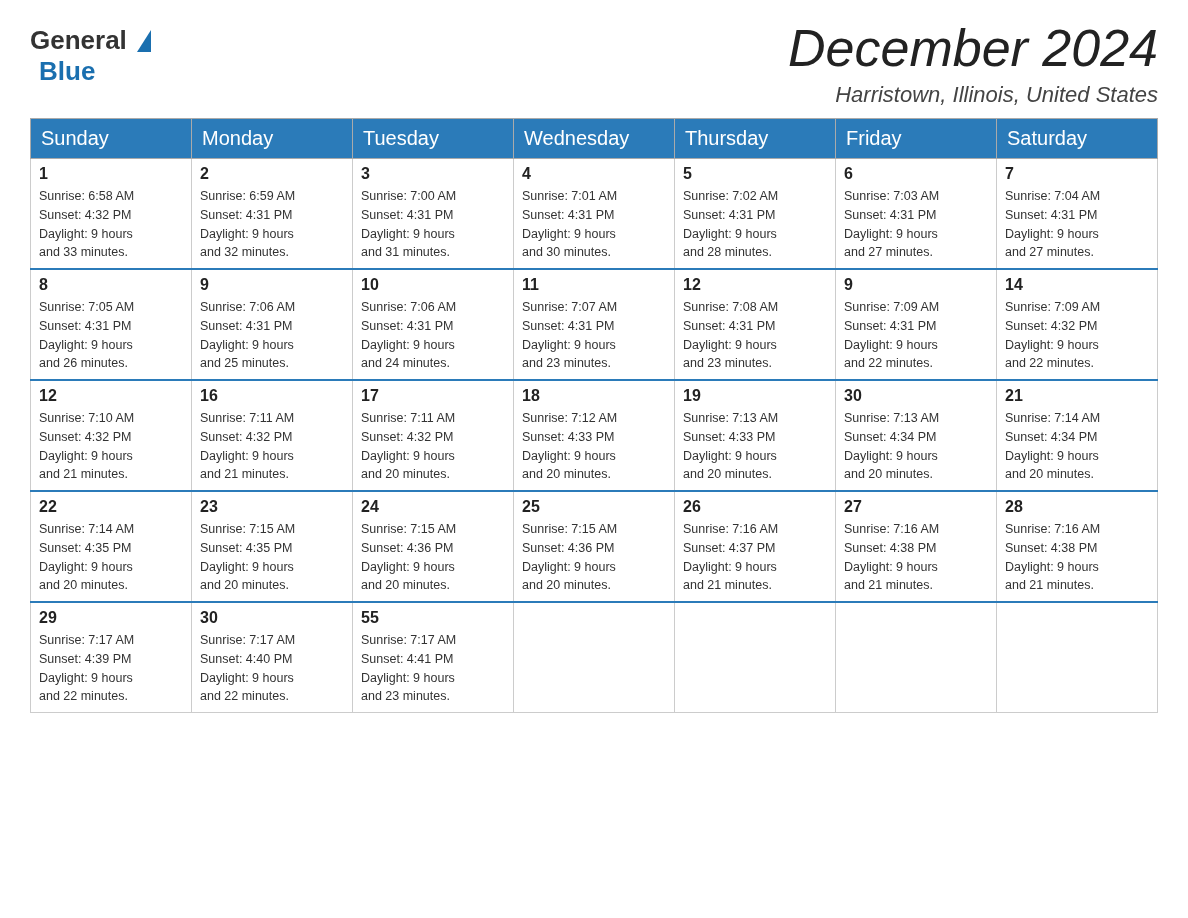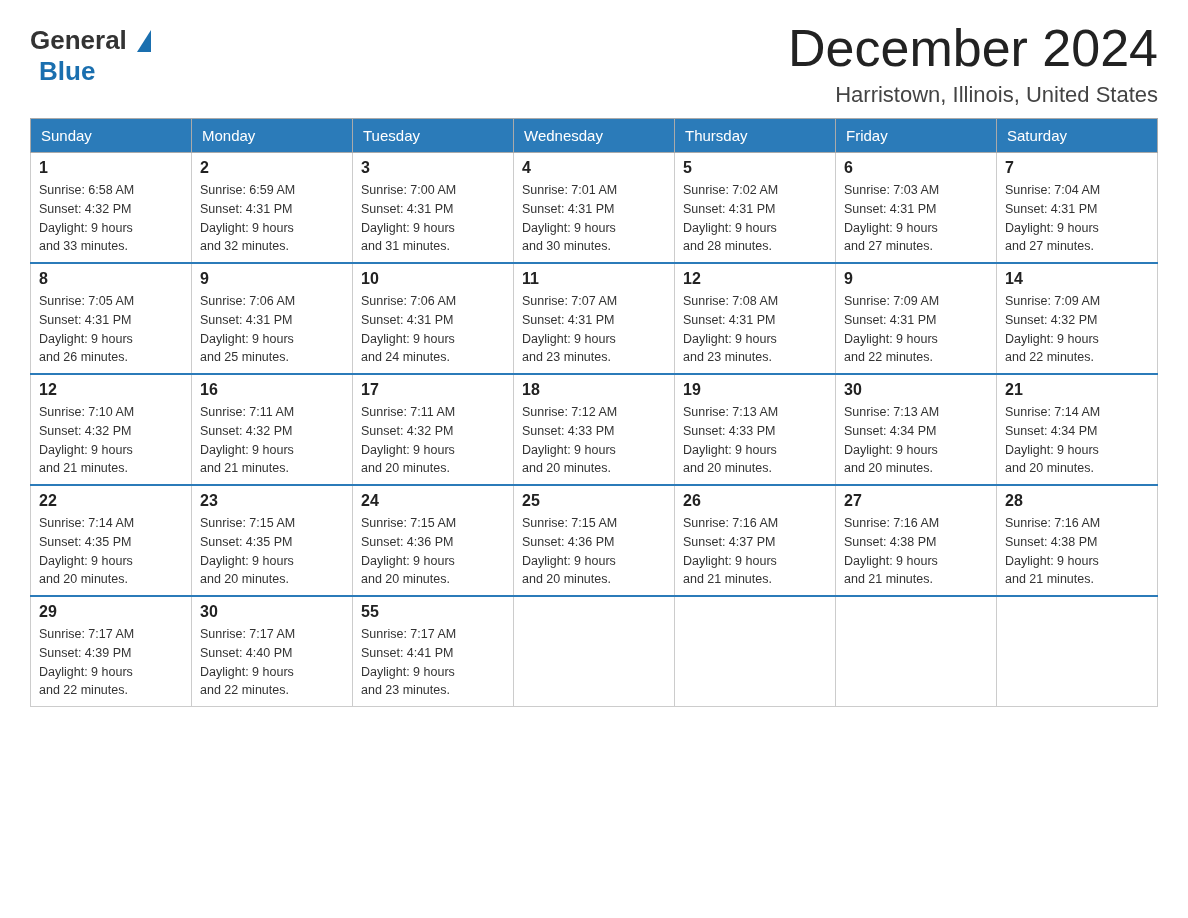--- a/index.html
+++ b/index.html
@@ -46,41 +46,42 @@
       margin-left: 2px;
     }
     .logo-blue {
       font-size: 26px;
       font-weight: bold;
       color: #1a6faf;
       margin-left: 9px;
     }
     .title-section {
       text-align: right;
+      font-style: italic;
     }
     .month-title {
       font-size: 52px;
       font-weight: normal;
       color: #222;
       line-height: 1.1;
     }
     .location-title {
       font-size: 22px;
       color: #444;
       margin-top: 5px;
     }
     .calendar {
       width: 100%;
       border-collapse: collapse;
       border: 1px solid #aaa;
     }
     .calendar th {
       background-color: #2b7bb9;
       color: #fff;
-      font-size: 15px;
+      font-size: 20px;
       font-weight: normal;
       padding: 8px 10px;
       text-align: left;
       border: 1px solid #aaa;
     }
     .calendar td {
       vertical-align: top;
       border: 1px solid #ccc;
       padding: 6px 8px;
       width: calc(100% / 7);

